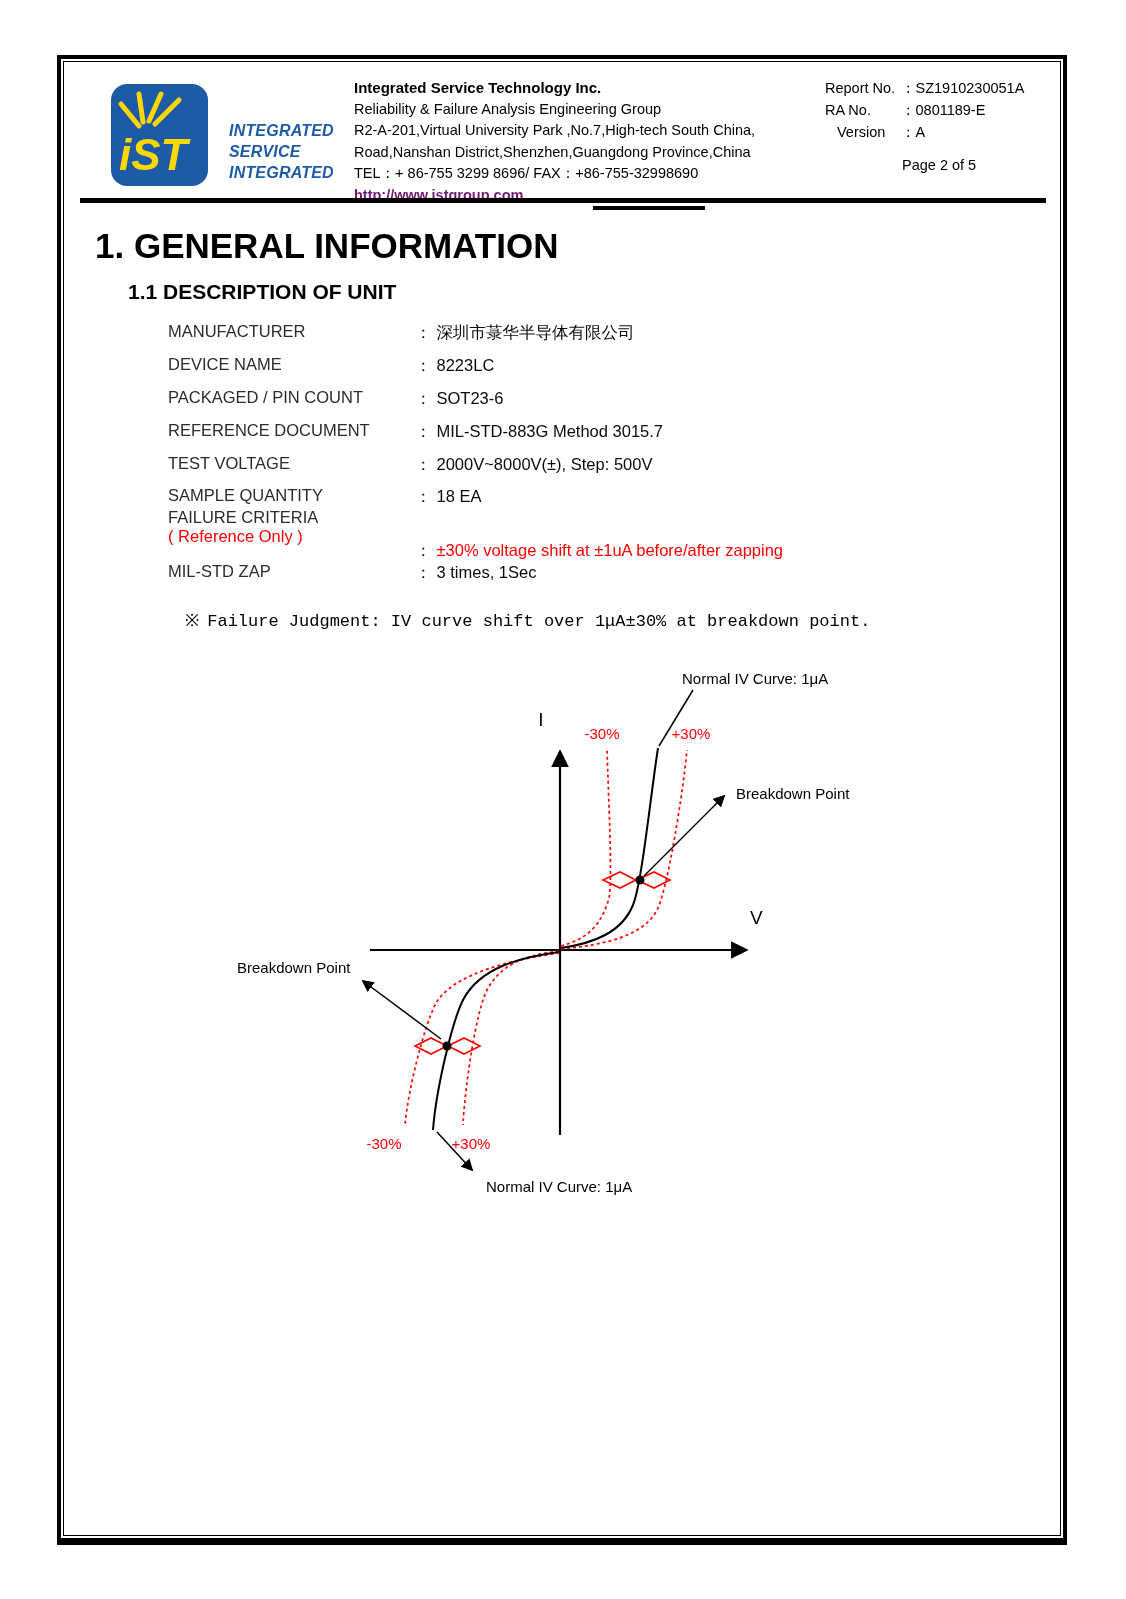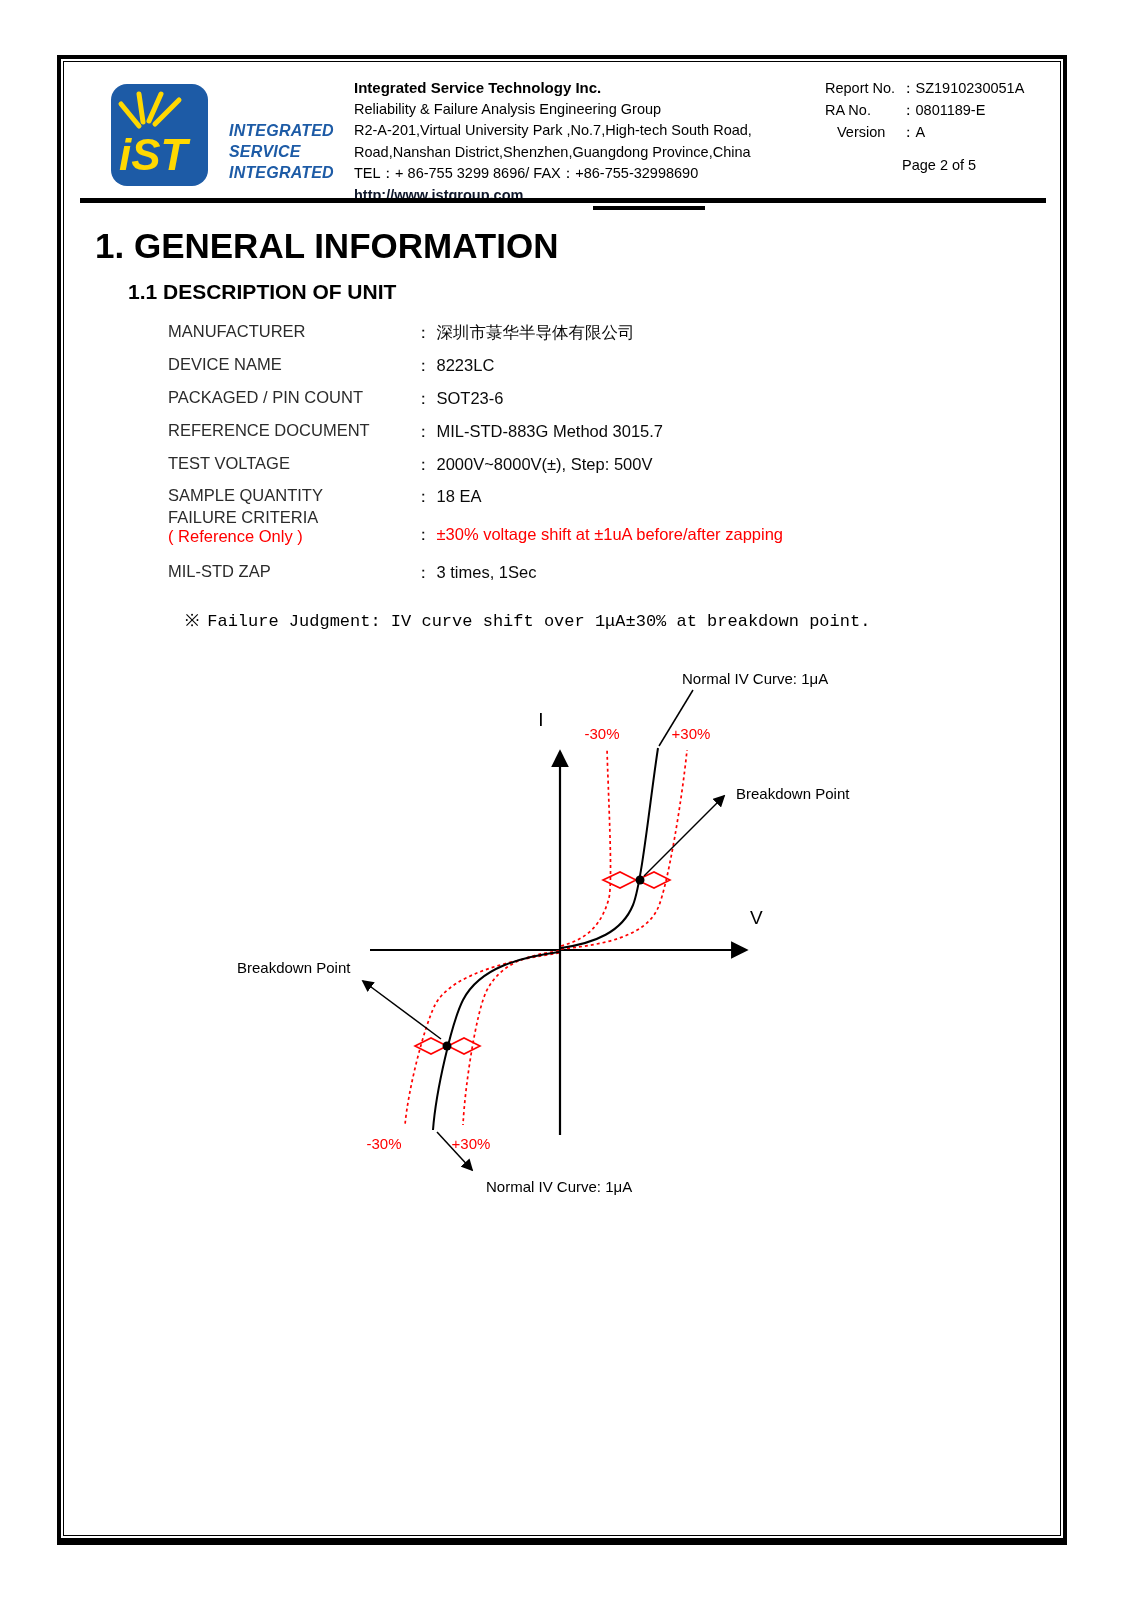--- a/index.html
+++ b/index.html
@@ -16,21 +16,21 @@
     position:absolute; left:2px; top:2px; right:2px; bottom:2px;
     border:1px solid #000;
   }
 
   
   .logo-box { position:absolute; left:111px; top:84px; width:97px; height:102px;border-radius:15px; }
   .brand { position:absolute; left:229px; top:120px; color:#1d5ba6; font-style:italic;
            font-weight:bold; font-size:16px; line-height:21px; letter-spacing:0.2px; }
   .company { position:absolute; left:354px; top:77px; font-size:14.5px; line-height:21.5px; }
   .company .co-name { font-weight:bold; font-size:15px; }
-  .company a.site { color:#0f172a; font-weight:bold; text-decoration:underline; display:inline-block; margin-top:-3px;text-align:right; }
+  .company a.site { color:#701a75; font-weight:bold; text-decoration:underline; display:inline-block; margin-top:-3px;text-align:right; }
   .repinfo { position:absolute; left:825px; top:77px; font-size:14.5px; line-height:22px; }
   .rep-label { display:inline-block; width:76px; }
   .rep-label.indent { padding-left:12px; width:76px; }
   .page-no { position:absolute; left:902px; top:157px; font-size:14.5px; }
 
   .sep-main  { position:absolute; left:80px;  top:198px; width:966px; height:5px; background:#000; }
   .sep-short { position:absolute; left:593px; top:206px; width:112px; height:4px; background:#000; }
 
   
   .h1 { position:absolute; left:95px;  top:226px; font-size:35px; font-weight:bold; }
@@ -80,21 +80,21 @@
 
 <div class="brand">
   <div>INTEGRATED</div>
   <div>SERVICE</div>
   <div>INTEGRATED</div>
 </div>
 
 <div class="company">
   <div class="co-name">Integrated Service Technology Inc.</div>
   <div>Reliability &amp; Failure Analysis Engineering Group</div>
-  <div>R2-A-201,Virtual University Park ,No.7,High-tech South Road,</div>
+  <div>R2-A-201,Virtual University Park ,No.7,High-tech South China,</div>
   <div>Road,Nanshan District,Shenzhen,Guangdong Province,China</div>
   <div>TEL：+ 86-755 3299 8696/ FAX：+86-755-32998690</div>
   <a class="site" href="#">http://www.istgroup.com</a>
 </div>
 
 <div class="repinfo">
   <div><span class="rep-label">Report No.</span><span>：</span><span>SZ1910230051A</span></div>
   <div><span class="rep-label">RA No.</span><span>：</span><span>0801189-E</span></div>
   <div><span class="rep-label indent">Version</span><span>：</span><span>A</span></div>
 </div>
@@ -129,21 +129,21 @@
 </div>
 <div class="frow" style="top:486px">
   <div class="flabel">SAMPLE QUANTITY</div>
   <div class="fvalue"><span class="colon">：</span><span>18 EA</span></div>
 </div>
 <div class="frow" style="top:508px">
   <div class="flabel">
     <div>FAILURE CRITERIA</div>
     <div class="red">( Reference Only )</div>
   </div>
-  <div class="fvalue" style="margin-top:16px"><span class="colon">：</span><span class="red">±30% voltage shift at ±1uA before/after zapping</span></div>
+  <div class="fvalue" style="margin-top:32px"><span class="colon">：</span><span class="red">±30% voltage shift at ±1uA before/after zapping</span></div>
 </div>
 <div class="frow" style="top:562px">
   <div class="flabel">MIL-STD ZAP</div>
   <div class="fvalue"><span class="colon">：</span><span>3 times, 1Sec</span></div>
 </div>
 
 <div class="note"><span class="marker">※</span><span>Failure Judgment: IV curve shift over 1μA±30% at breakdown point.</span></div>
 
 <svg class="diagram" viewBox="0 0 640 545">
   <defs>

